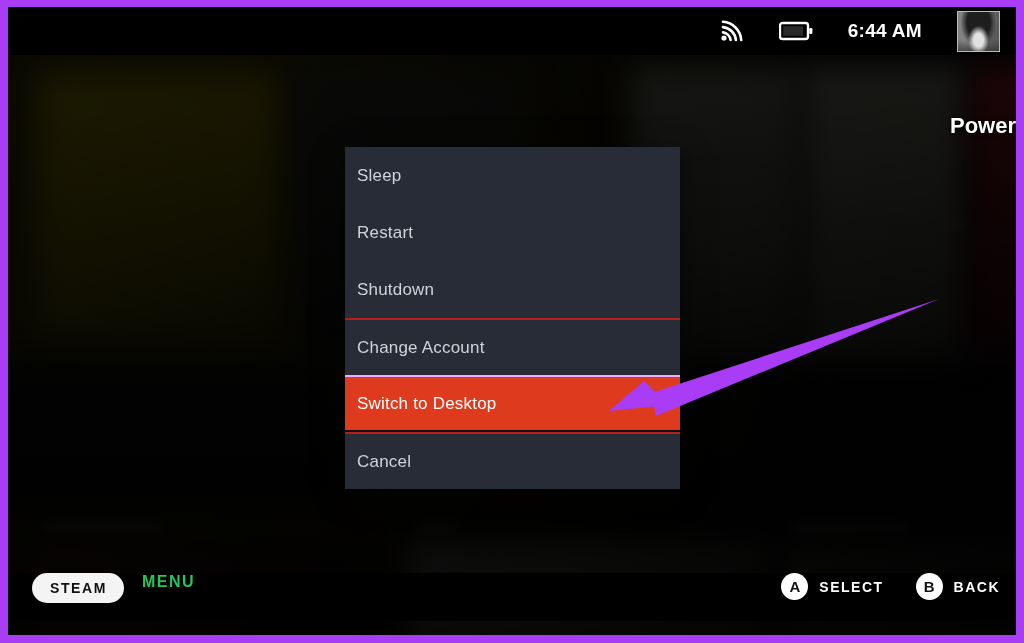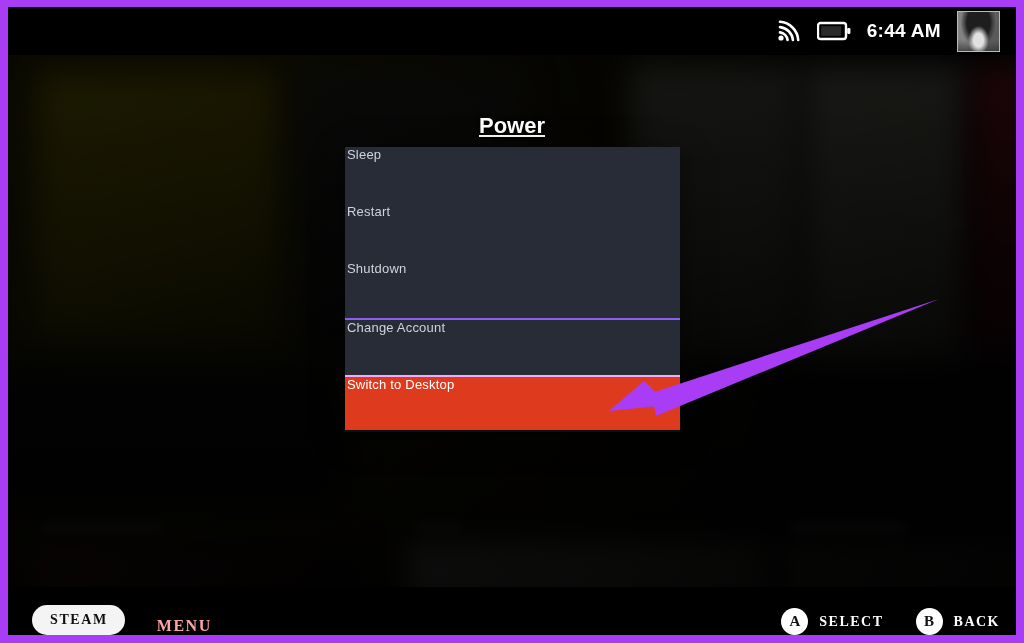--- a/index.html
+++ b/index.html
@@ -50,79 +50,77 @@
     background:linear-gradient(120deg,#26241e,#131210 60%,#070706); }
   .lbl{ position:absolute; height:9px; border-radius:2px;
     background:#2e2e2c; filter:blur(4px); opacity:.75; }
   .scrim{ position:absolute; inset:0;
     background:linear-gradient(180deg, rgba(0,0,0,.62) 0%, rgba(0,0,0,.72) 45%, rgba(0,0,0,.86) 100%); }
 
   
   .statusbar{
     position:absolute; left:0; right:0; top:0; height:48px;
     background:#000; display:flex; align-items:center;
-    justify-content:flex-end; gap:16px; padding-right:16px; z-index:30;
+    justify-content:flex-end; gap:35px; padding-right:16px; z-index:30;
   }
   .wifi-icon{ width:24px; height:22px; position:relative; }
   .battery-icon{ width:34px; height:20px; position:relative; }
   .clock{ color:#fff; font-size:19px; font-weight:bold; letter-spacing:.3px; }
   .avatar{
     width:43px; height:41px; border:1px solid #b9b9c4; position:relative;
     overflow:hidden; background:#6d6d6d;
   }
   .avatar .av-bg{ position:absolute; inset:0;
     background:
       radial-gradient(ellipse at 50% 72%, #d9d4cc 0 17%, rgba(217,212,204,0) 36%),
       radial-gradient(ellipse at 50% 27%, #2b2b2b 0 40%, rgba(43,43,43,0) 62%),
       radial-gradient(circle at 20% 20%, #7f8378 0 45%, rgba(127,131,120,0) 70%),
       radial-gradient(circle at 82% 30%, #5d6154 0 40%, rgba(93,97,84,0) 70%),
       linear-gradient(150deg,#8d9183,#565a4e 45%,#3a3c34);
     filter:grayscale(1) contrast(1.15);
   }
 
   
   .dialog-title{
-    position:absolute; top:106px; left:0; right:0; text-align:center;
+    position:absolute; top:106px; left:0; right:0; text-align:right;
     color:#fff; font-size:22px; font-weight:bold; z-index:25;
     text-shadow:0 1px 4px rgba(0,0,0,.9);
-    text-decoration:underline;
   }
   .menu{
     position:absolute; left:337px; top:140px; width:335px;
     background:#282c37; z-index:25;
     box-shadow:0 6px 26px rgba(0,0,0,.55);
   }
   .menu-item{
-    height:57px; display:flex; padding-left:2px;
-    color:#cfd3da; font-size:13px; letter-spacing:.2px;
+    height:57px; display:flex; align-items:center; padding-left:12px;
+    color:#cfd3da; font-size:17px; letter-spacing:.2px;
     background:#282c37;
   }
-  .menu-item.sep{ border-top:2px solid #8b5cf6; }
+  .menu-item.sep{ border-top:2px solid #b91c1c; }
   .menu-item.highlight{
     background:#de3a1e; color:#ffffff;
     border-top:2px solid #f0abfc; border-bottom:2px solid #0d0f14;
   }
 
   
   .arrow{ position:absolute; left:0; top:0; width:100%; height:100%;
     z-index:40; pointer-events:none; }
 
   
   .bottombar{
-    position:absolute; left:0; right:0; bottom:0; height:48px;
-    background:#000; display:flex; align-items:flex-end; z-index:30;
+    position:absolute; left:0; right:0; bottom:14px; height:48px;
+    background:#000; display:flex; align-items:flex-start; z-index:30;
     padding:0 16px 0 24px;
-    font-family:Liberation Serif, serif;
   }
   .pill{
     background:#f4f4f4; color:#101010; font-size:14px; font-weight:bold;
     letter-spacing:1.6px; border-radius:999px; padding:7px 17px 7px 18px;
   }
-  .menu-word{ color:#fca5a5; font-size:16px; font-weight:bold; letter-spacing:1.5px;
-    margin-left:32px; }
+  .menu-word{ color:#22c55e; font-size:16px; font-weight:bold; letter-spacing:1.5px;
+    margin-left:18px; }
   .spacer{ flex:1; }
   .hint{ display:flex; align-items:center; gap:11px; margin-left:32px; }
   .btn-badge{
     width:27px; height:27px; border-radius:50%; background:#fff;
     color:#121212; font-size:15px; font-weight:bold;
     display:flex; align-items:center; justify-content:center;
   }
   .hint-label{ color:#fff; font-size:14px; font-weight:bold; letter-spacing:1.5px; }
 </style>
 </head>
@@ -183,20 +181,23 @@
     </div>
     <div class="menu-item">
       <span>Shutdown</span>
     </div>
     <div class="menu-item sep">
       <span>Change Account</span>
     </div>
     <div class="menu-item highlight">
       <span>Switch to Desktop</span>
     </div>
+    <div class="menu-item sep">
+      <span>Cancel</span>
+    </div>
   </div>
 
   <svg class="arrow" viewBox="0 0 1008 628">
     <path d="M931 292 L625 392 L642 378 L648 409 Z" fill="#a93cf5"></path>
     <path d="M601 404 L636 374 L661 398 Z" fill="#a93cf5"></path>
   </svg>
 
   <div class="bottombar">
     <span class="pill">STEAM</span>
     <span class="menu-word">MENU</span>

